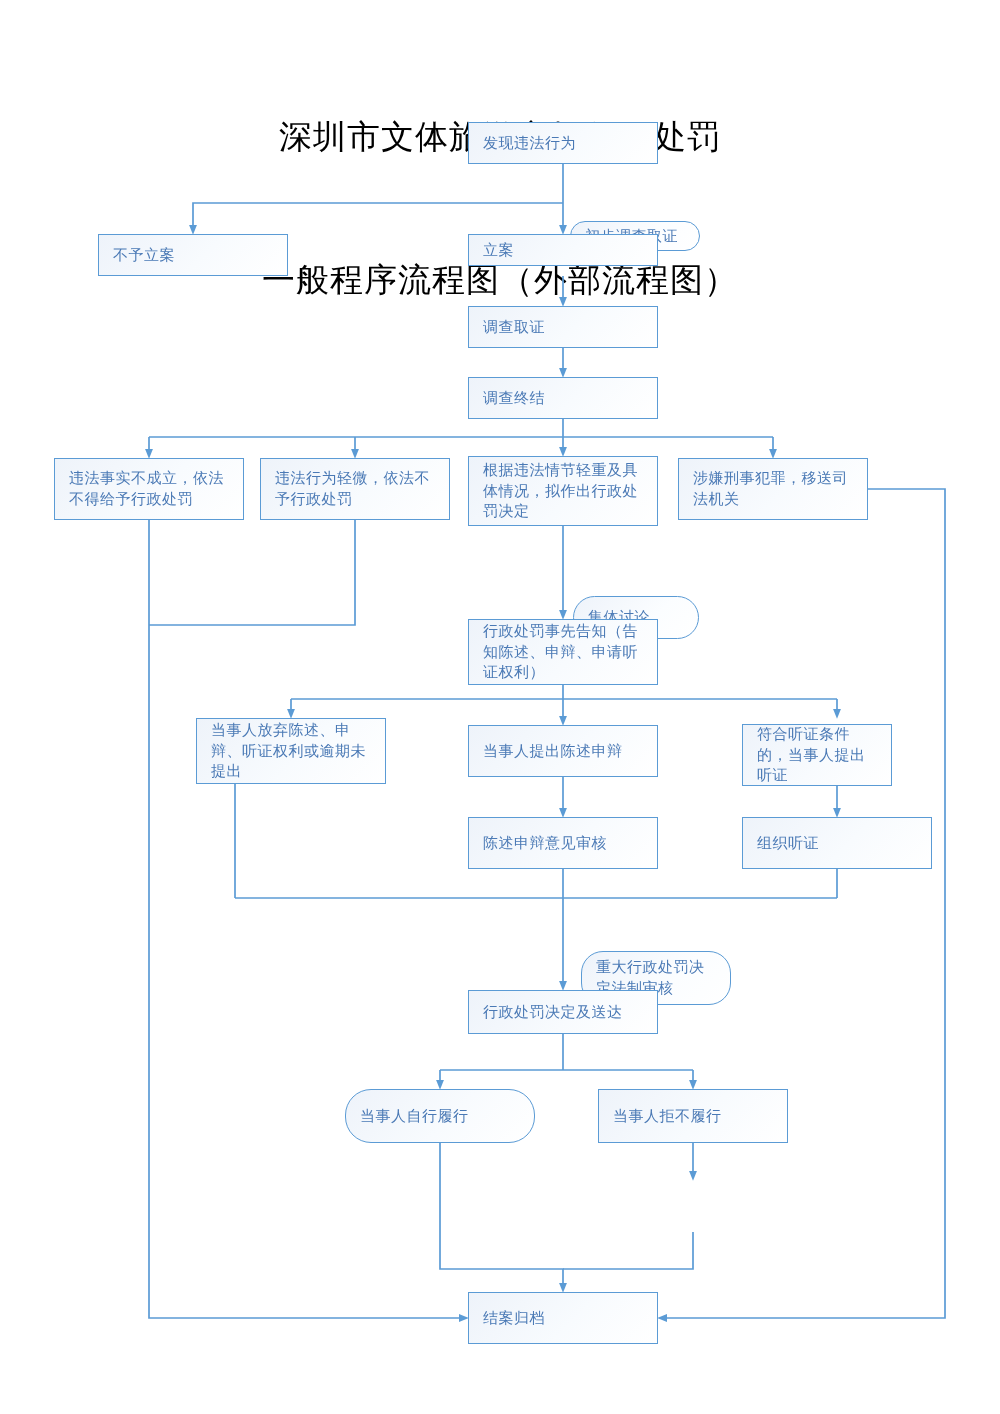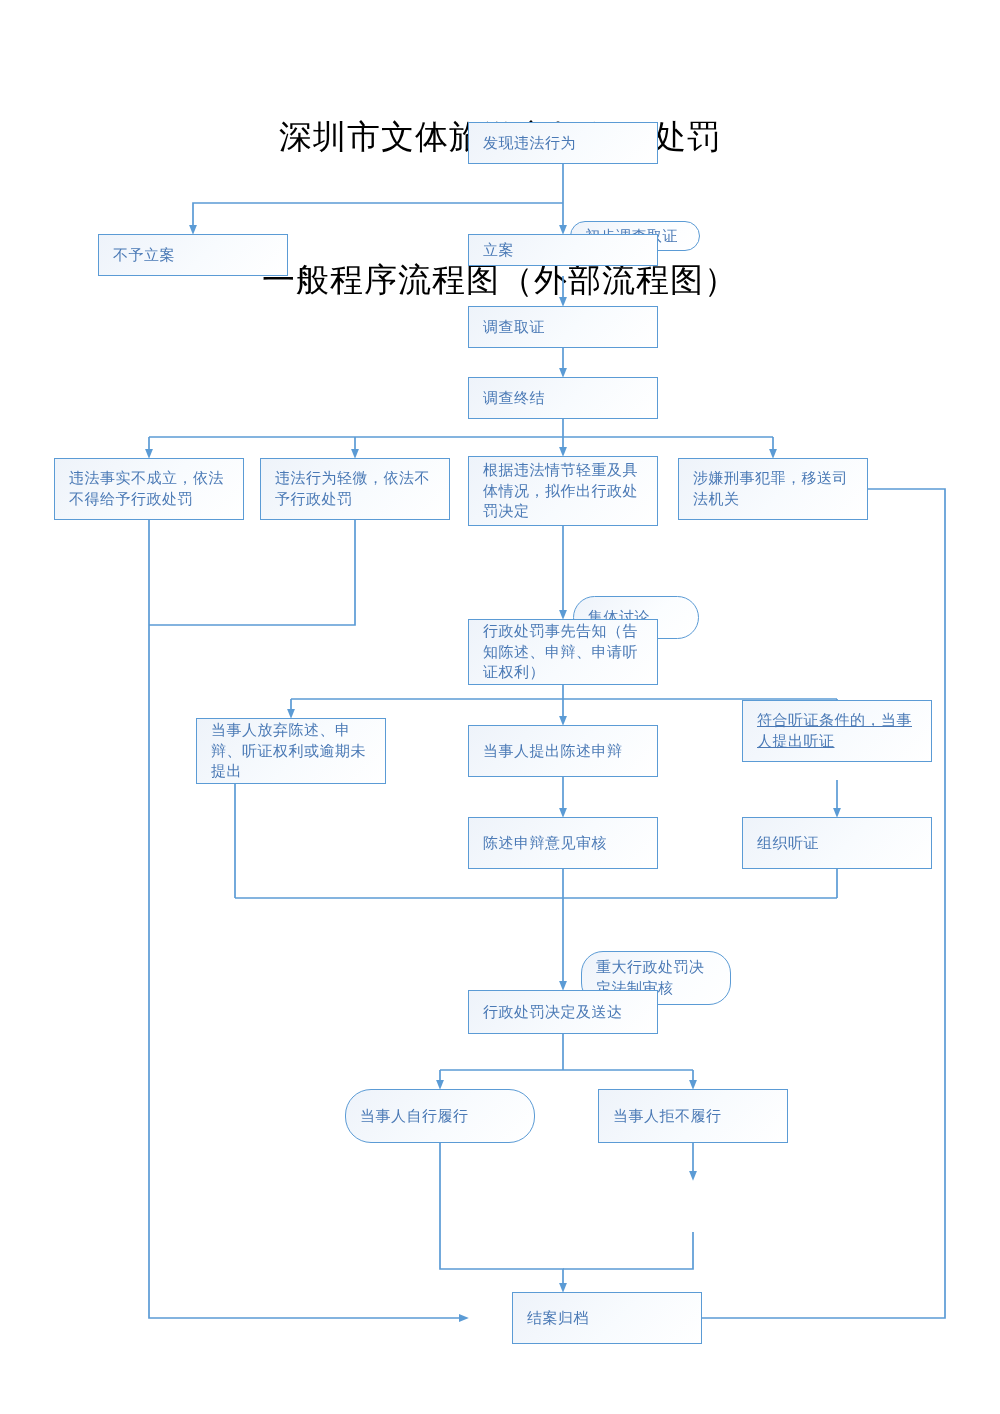--- a/index.html
+++ b/index.html
@@ -181,21 +181,21 @@
   </div>
 
   <div class="node" style="left:196px;top:718px;width:190px;height:66px;">
     <span class="label">当事人放弃陈述、申辩、听证权利或逾期未提出</span>
   </div>
 
   <div class="node" style="left:468px;top:725px;width:190px;height:52px;">
     <span class="label">当事人提出陈述申辩</span>
   </div>
 
-  <div class="node" style="left:742px;top:700px;width:190px;height:62px;text-decoration:underline;">
+  <div class="node" style="left:742px;top:724px;width:150px;height:62px;">
     <span class="label">符合听证条件的，当事人提出听证</span>
   </div>
 
   <div class="node" style="left:468px;top:817px;width:190px;height:52px;">
     <span class="label">陈述申辩意见审核</span>
   </div>
 
   <div class="node" style="left:742px;top:817px;width:190px;height:52px;">
     <span class="label">组织听证</span>
   </div>
@@ -210,17 +210,17 @@
 
   <div class="node" style="left:345px;top:1089px;width:190px;height:54px;border-radius:26px;">
     <span class="label">当事人自行履行</span>
   </div>
 
   <div class="node" style="left:598px;top:1089px;width:190px;height:54px;">
     <span class="label">当事人拒不履行</span>
   </div>
 
 
-  <div class="node" style="left:468px;top:1292px;width:190px;height:52px;margin-left:44px;">
+  <div class="node" style="left:468px;top:1292px;width:190px;height:52px;">
     <span class="label">结案归档</span>
   </div>
 
 </div>
 
 </body></html>

